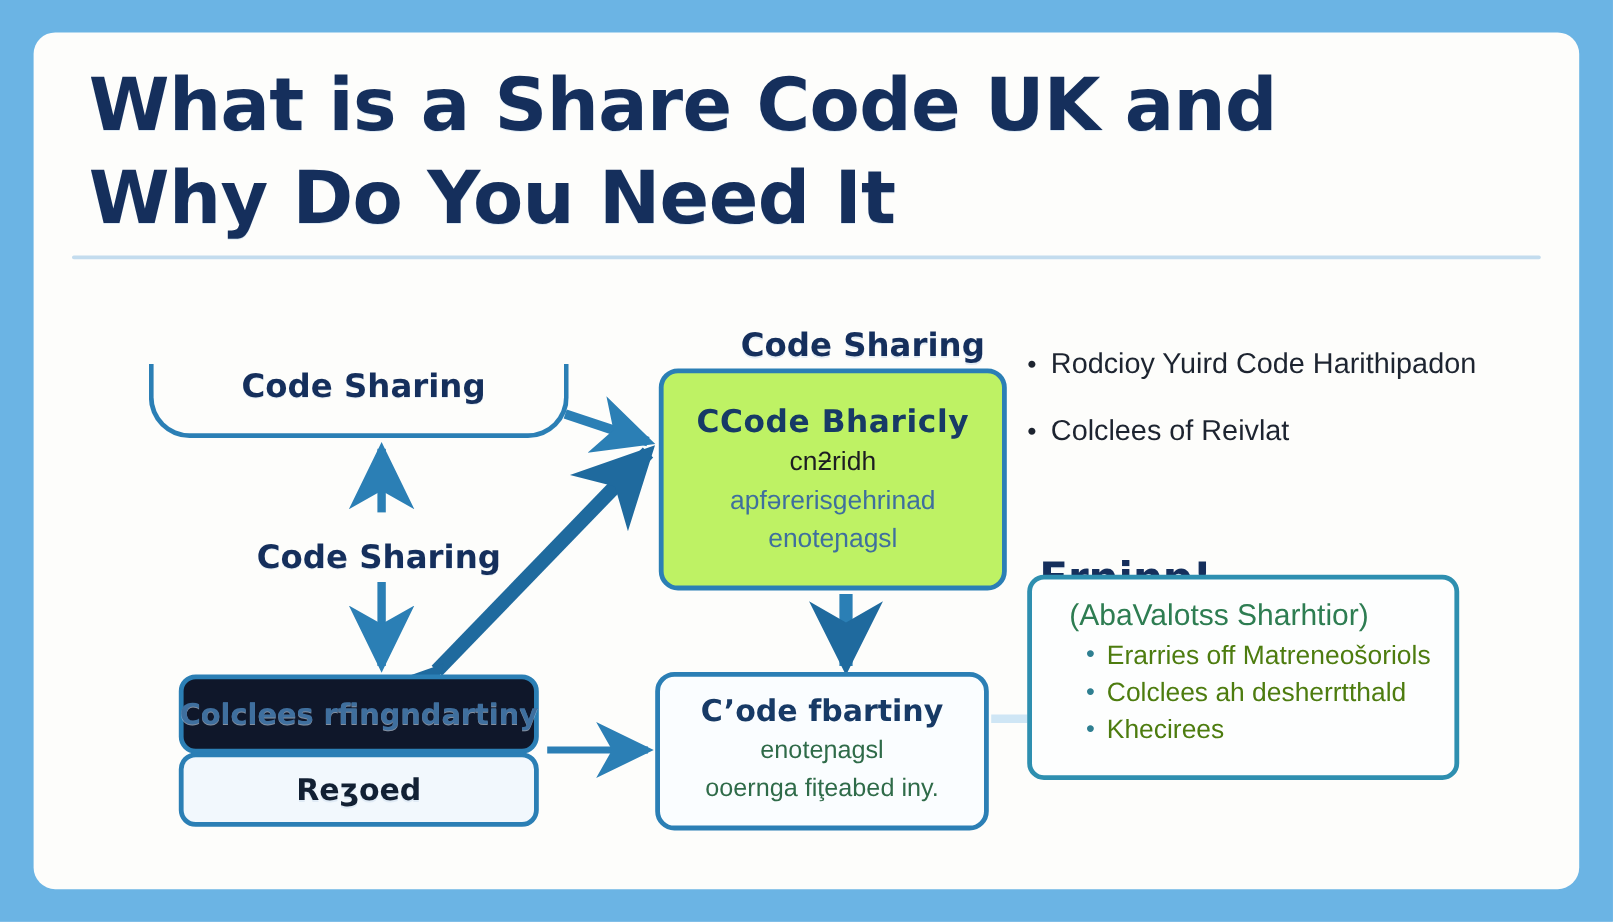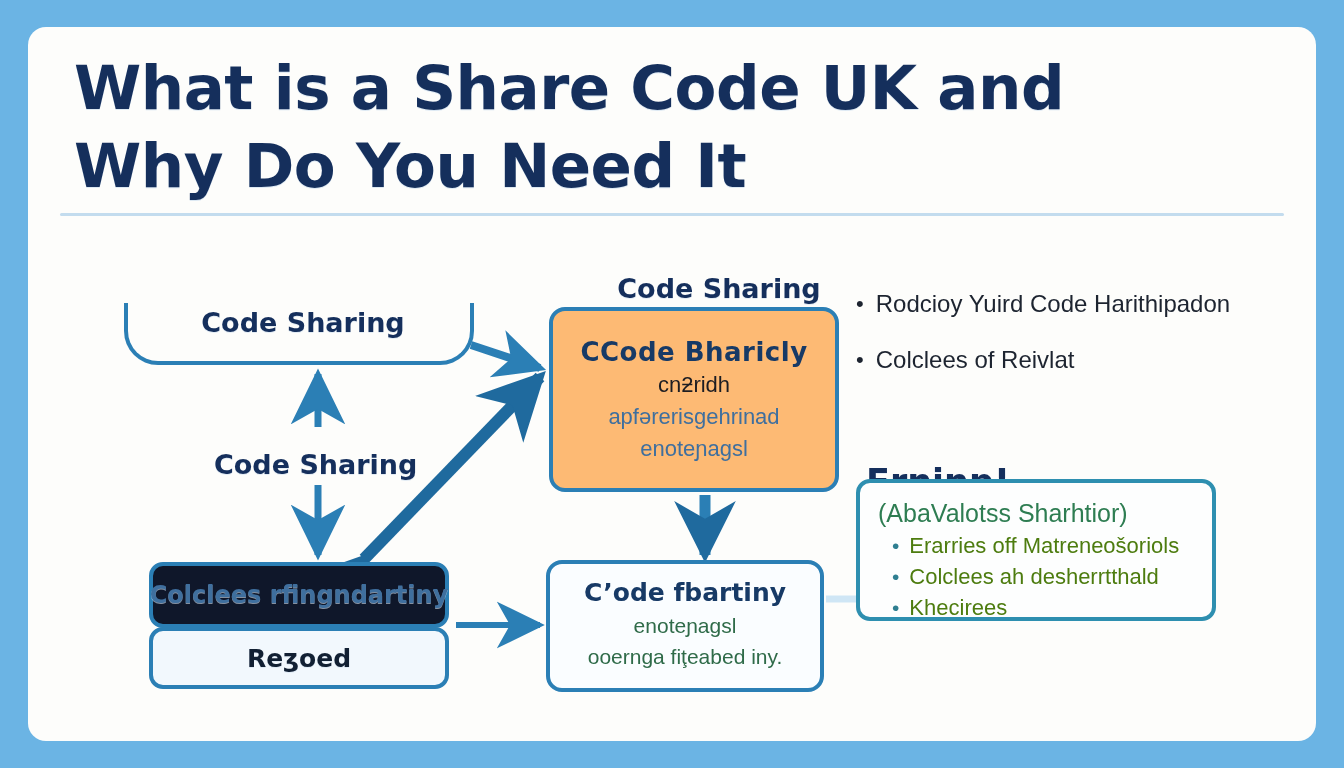--- a/index.html
+++ b/index.html
@@ -126,21 +126,21 @@
 
   
   #box-center {
     position: absolute;
     left: 521px;
     top: 280px;
     width: 290px;
     height: 185px;
     border: 4px solid #2b7fb5;
     border-radius: 16px;
-    background: #fdba74;
+    background: #bef264;
     padding: 24px 14px 0 14px;
     text-align: center;
   }
   #box-center .line-1 {
     color: #173a66;
     font-family: "DejaVu Sans", sans-serif;
     font-weight: bold;
     font-size: 26px;
     line-height: 34px;
     letter-spacing: 0.5px;
@@ -253,25 +253,25 @@
   #label-example {
     left: 838px;
     top: 435px;
     font-size: 35px;
   }
   #box-example {
     position: absolute;
     left: 828px;
     top: 452px;
     width: 360px;
-    height: 142px;
+    height: 171px;
     border: 4px solid #2e8fb0;
     border-radius: 14px;
     background: #fdfefe;
-    padding: 14px 0 0 18px;
+    padding: 14px 0 0 31px;
   }
   #box-example .example-heading {
     color: #2e7d52;
     font-size: 25px;
     line-height: 32px;
     white-space: nowrap;
   }
   #box-example .example-row {
     display: flex;
     align-items: flex-start;

